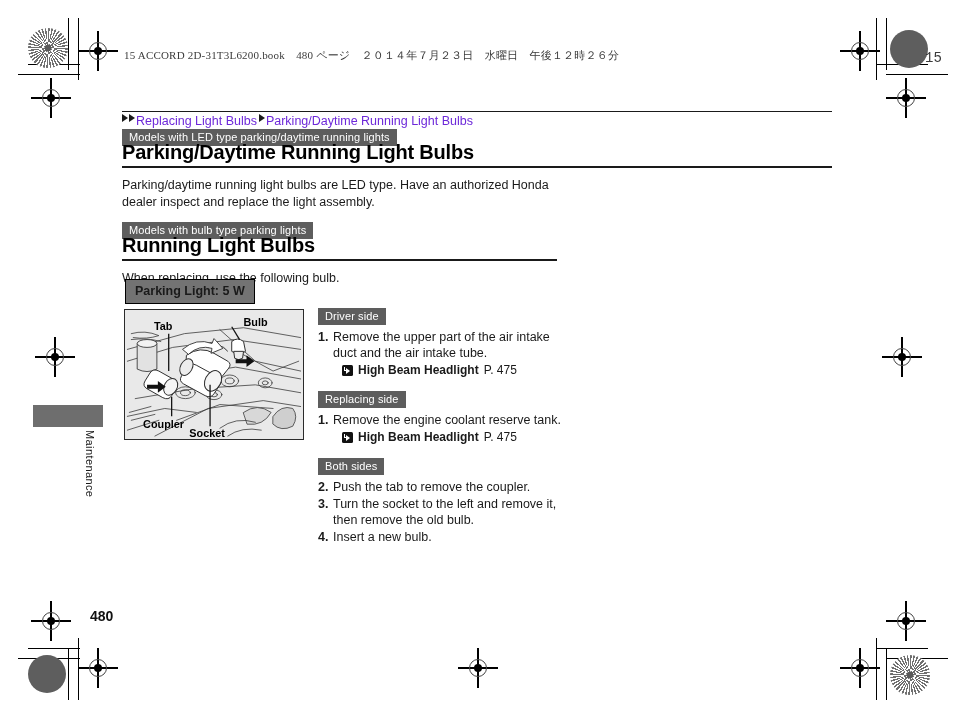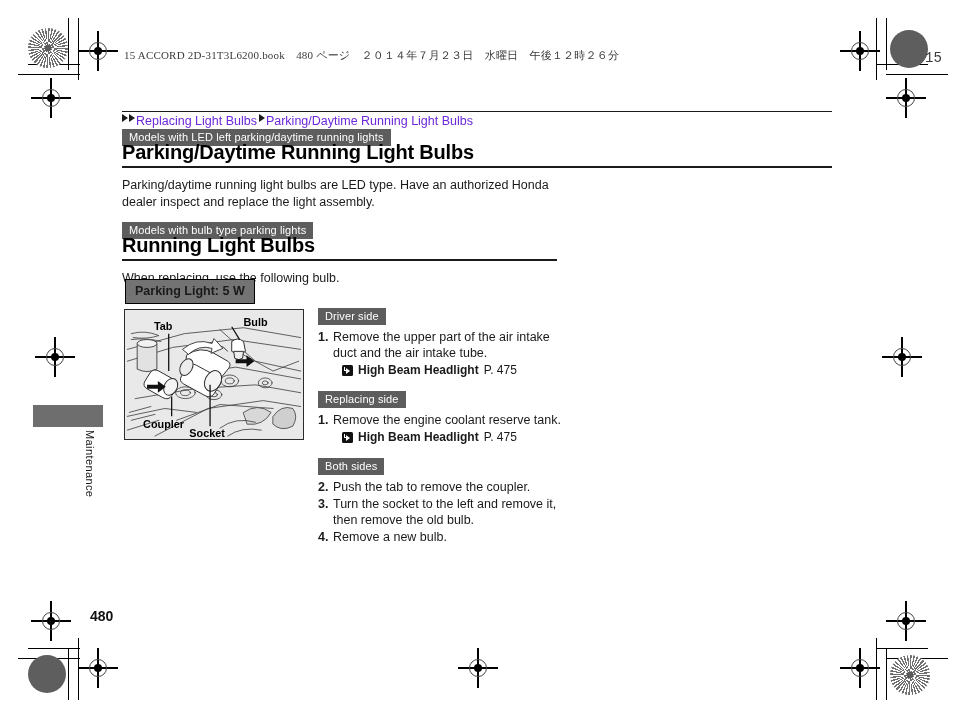--- a/index.html
+++ b/index.html
@@ -346,21 +346,21 @@
 <div class="breadcrumb">
   <span class="tri"></span>
   <span class="tri"></span>
   <span>Replacing Light Bulbs</span>
   <span class="tri spaced"></span>
   <span>Parking/Daytime Running Light Bulbs</span>
 </div>
 <div class="rule" style="left:122px; top:111px; width:710px; height:1px;"></div>
 
 <div class="chip-wrap" style="left:122px; top:127px;">
-  <span class="chip">Models with LED left parking/daytime running lights</span>
+  <span class="chip">Models with LED type parking/daytime running lights</span>
 </div>
 <h1 class="section-title" style="left:122px; top:141px;">Parking/Daytime Running Light Bulbs</h1>
 <div class="rule" style="left:122px; top:166px; width:710px; height:1.5px;"></div>
 <div class="body-text" style="left:122px; top:169px; width:445px;">Parking/daytime running light bulbs are LED type. Have an authorized Honda dealer inspect and replace the light assembly.</div>
 
 <div class="chip-wrap" style="left:122px; top:220px;text-align:center;">
   <span class="chip">Models with bulb type parking lights</span>
 </div>
 <h1 class="section-title" style="left:122px; top:234px;">Running Light Bulbs</h1>
 <div class="rule" style="left:122px; top:259px; width:435px; height:1.5px;"></div>
@@ -485,20 +485,20 @@
   <div class="step-row">
     <span class="step-num">2.</span>
     <span class="step-text">Push the tab to remove the coupler.</span>
   </div>
   <div class="step-row">
     <span class="step-num">3.</span>
     <span class="step-text">Turn the socket to the left and remove it, then remove the old bulb.</span>
   </div>
   <div class="step-row">
     <span class="step-num">4.</span>
-    <span class="step-text">Remove a new bulb.</span>
+    <span class="step-text">Insert a new bulb.</span>
   </div>
 </div>
 
 <div class="side-tab"></div>
 <div class="side-tab-label">Maintenance</div>
 
 <div class="page-num">480</div>
 
 </body></html>

